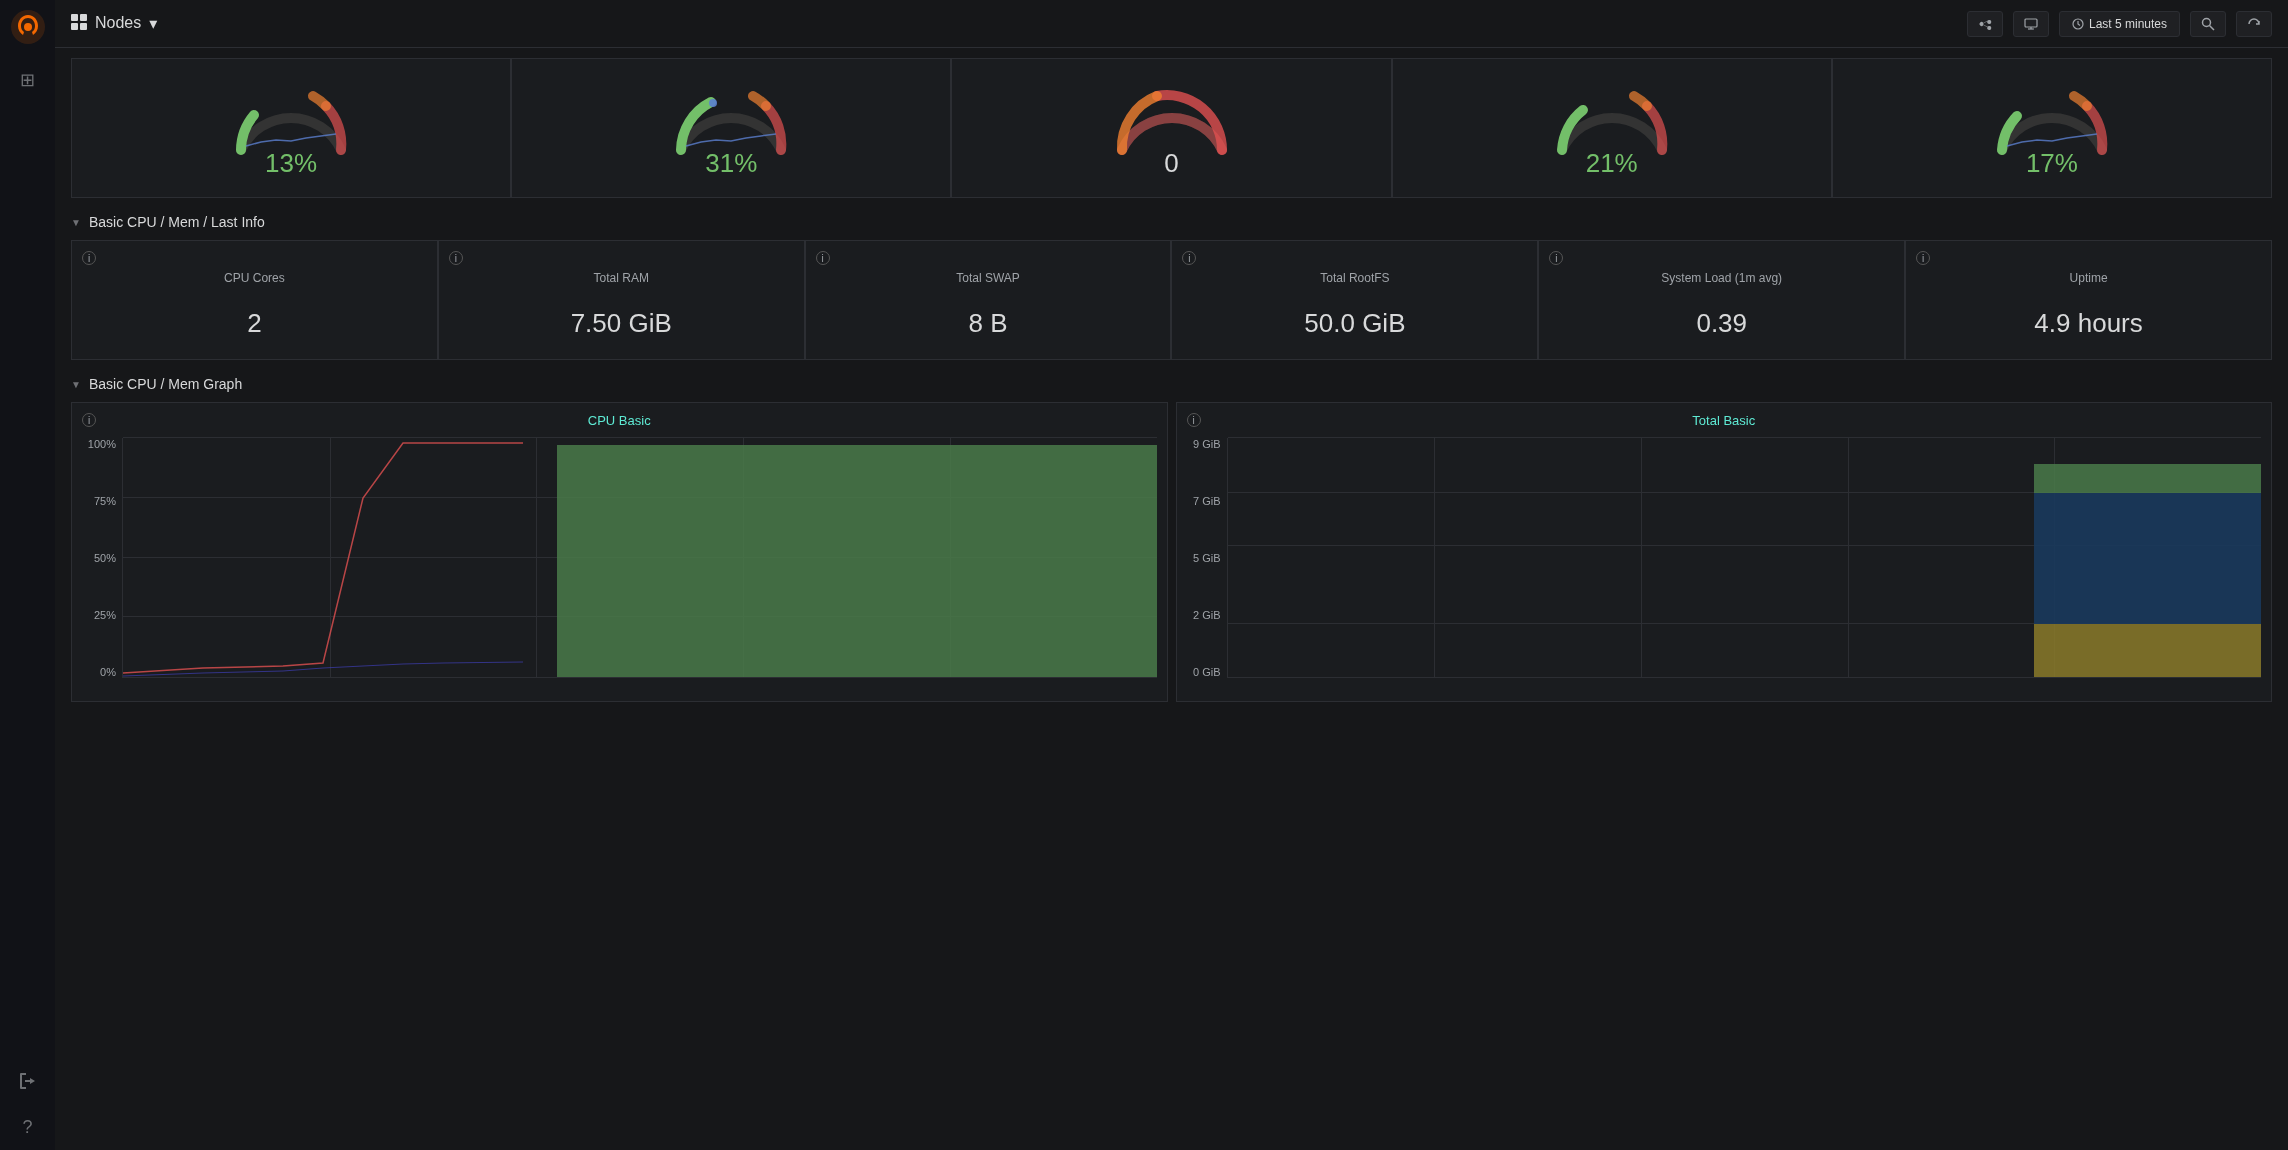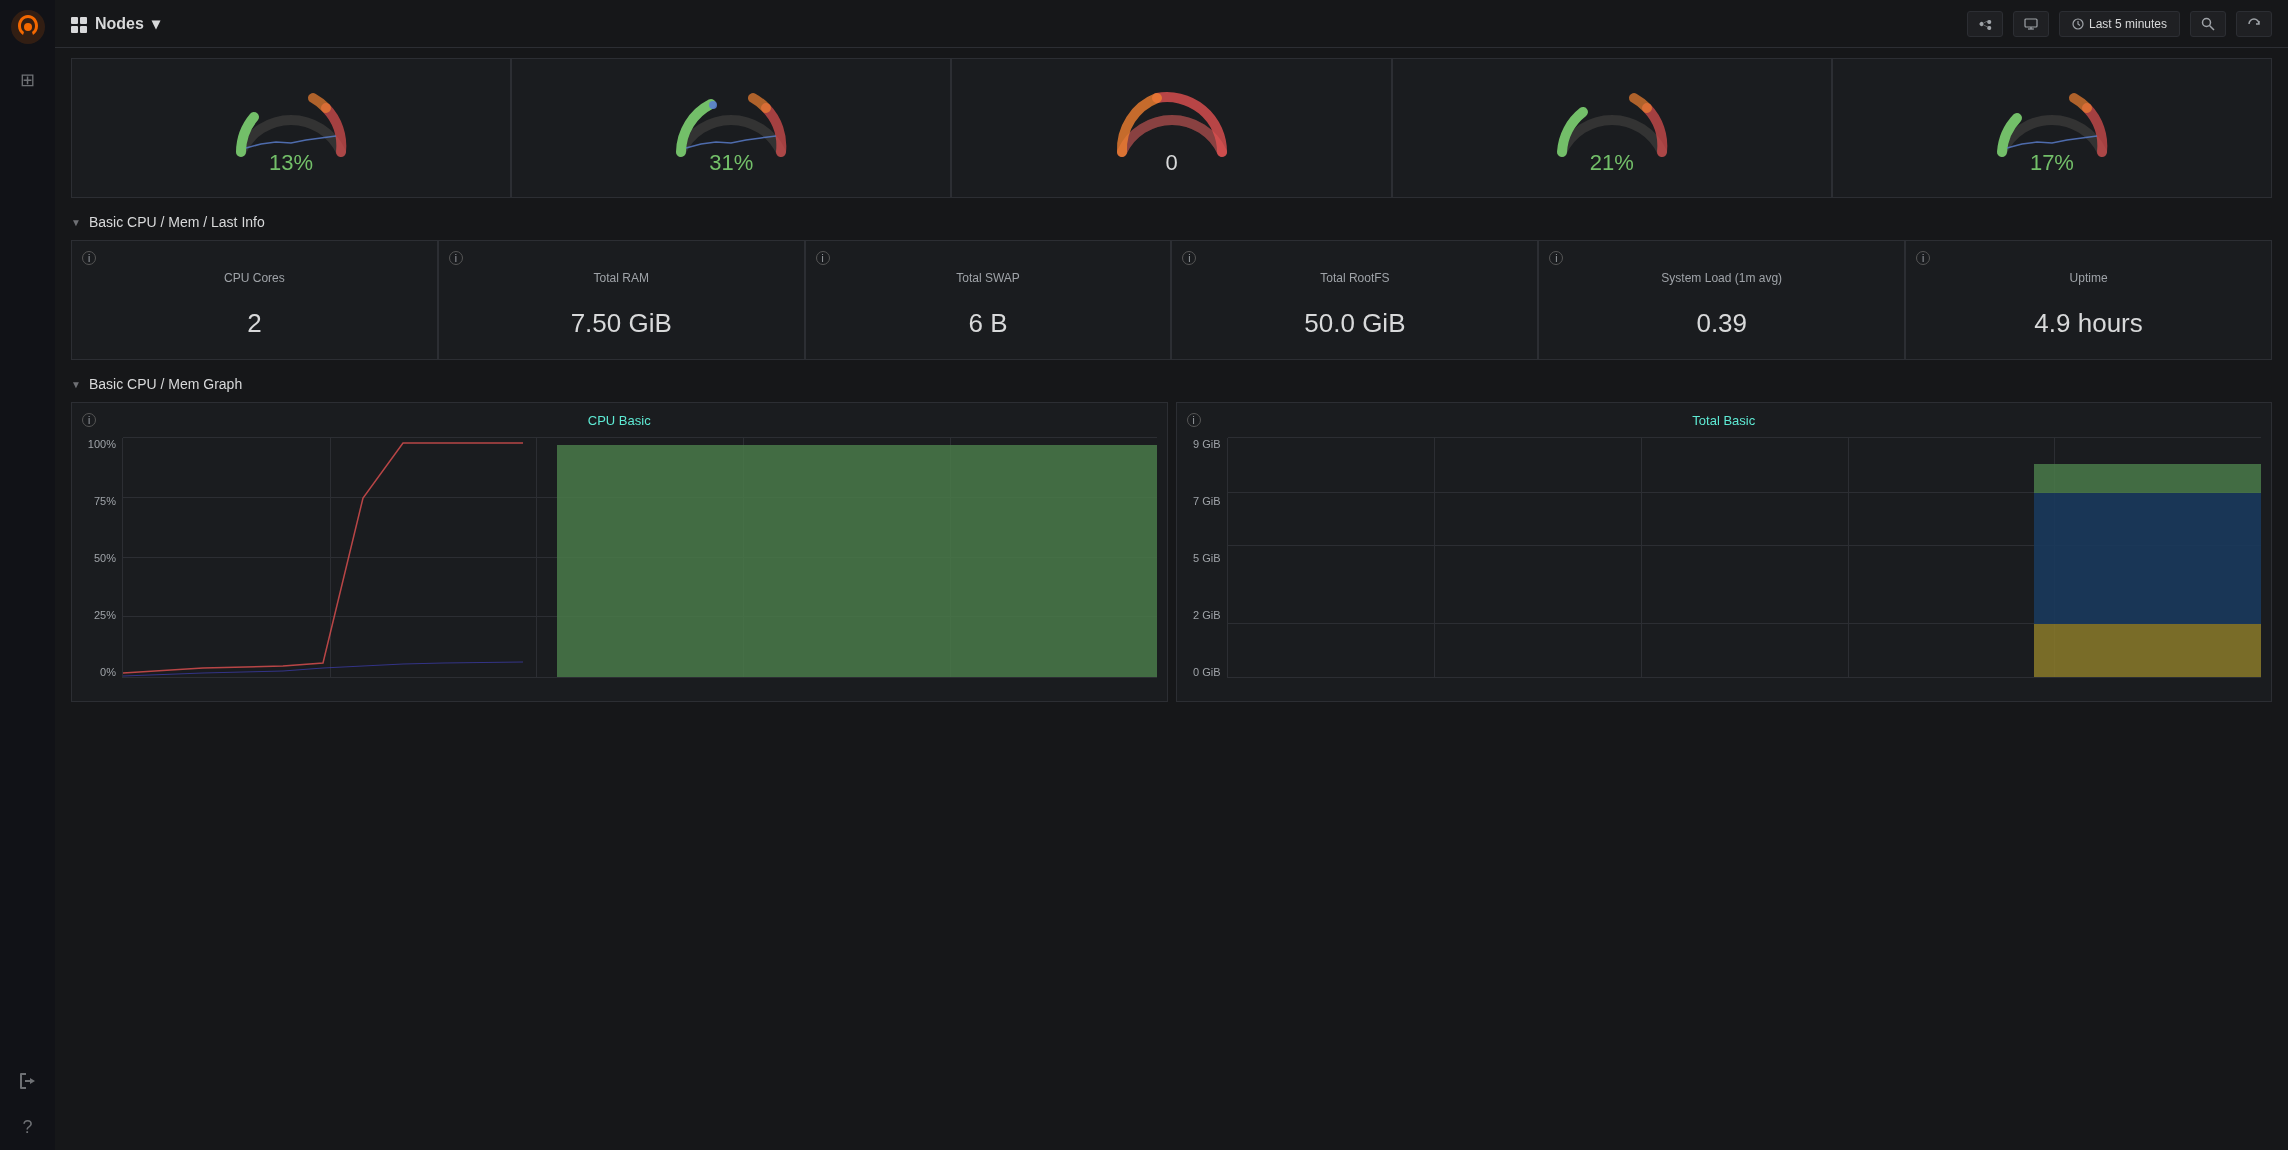--- a/index.html
+++ b/index.html
@@ -53,24 +53,24 @@
       height: 48px;
       background: #161719;
       border-bottom: 1px solid #2c2e33;
       display: flex;
       align-items: center;
       padding: 0 16px;
       gap: 10px;
     }
     .topbar-title {
       display: flex;
-      align-items: flex-end;
+      align-items: flex-start;
       gap: 8px;
       font-size: 16px;
-      font-weight: 700;
+      font-weight: 400;
       color: #d8d9da;
     }
     .topbar-grid-icon {
       display: grid;
       grid-template-columns: 1fr 1fr;
       gap: 2px;
       width: 16px;
       height: 16px;
     }
     .topbar-grid-icon span {
@@ -125,21 +125,21 @@
       padding: 10px;
       display: flex;
       flex-direction: column;
       align-items: center;
       justify-content: center;
       min-height: 140px;
       position: relative;
     }
 
     .gauge-value {
-      font-size: 22px;
+      font-size: 26px;
       font-weight: 500;
       color: #73bf69;
       margin-top: -10px;
     }
 
     
     .section-header {
       display: flex;
       align-items: center;
       gap: 8px;
@@ -419,21 +419,21 @@
 
       <div class="stat-card">
         <div class="stat-card-info">i</div>
         <div class="stat-card-title">Total RAM</div>
         <div class="stat-card-value">7.50 GiB</div>
       </div>
 
       <div class="stat-card">
         <div class="stat-card-info">i</div>
         <div class="stat-card-title">Total SWAP</div>
-        <div class="stat-card-value">6 B</div>
+        <div class="stat-card-value">8 B</div>
       </div>
 
       <div class="stat-card">
         <div class="stat-card-info">i</div>
         <div class="stat-card-title">Total RootFS</div>
         <div class="stat-card-value">50.0 GiB</div>
       </div>
 
       <div class="stat-card">
         <div class="stat-card-info">i</div>

